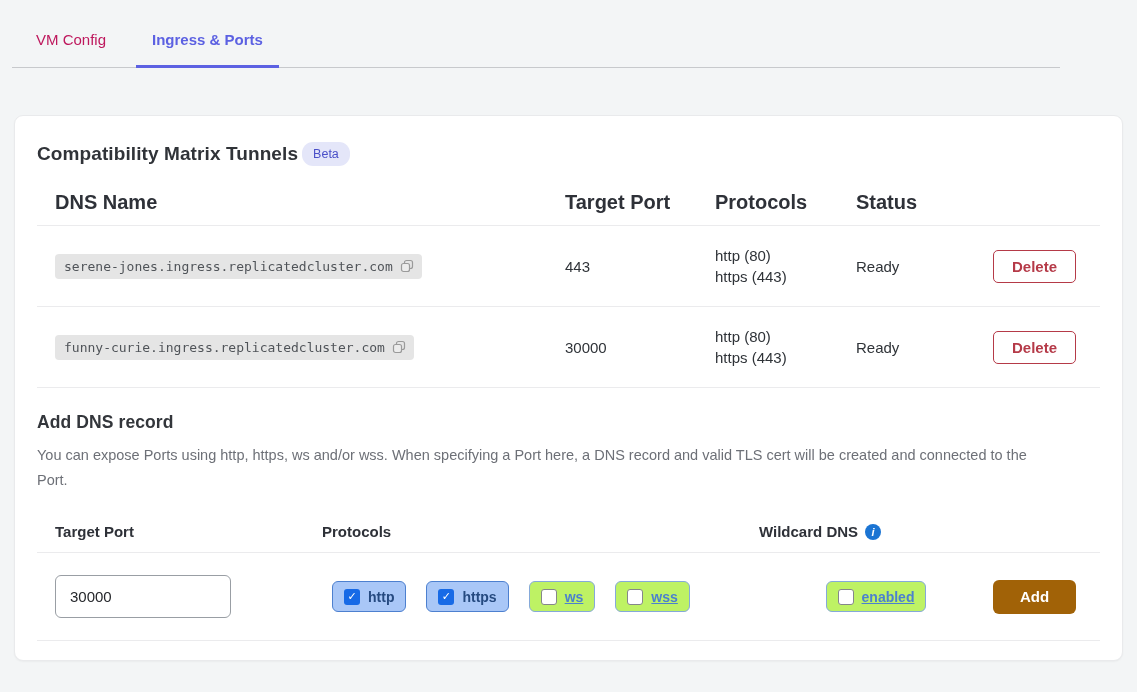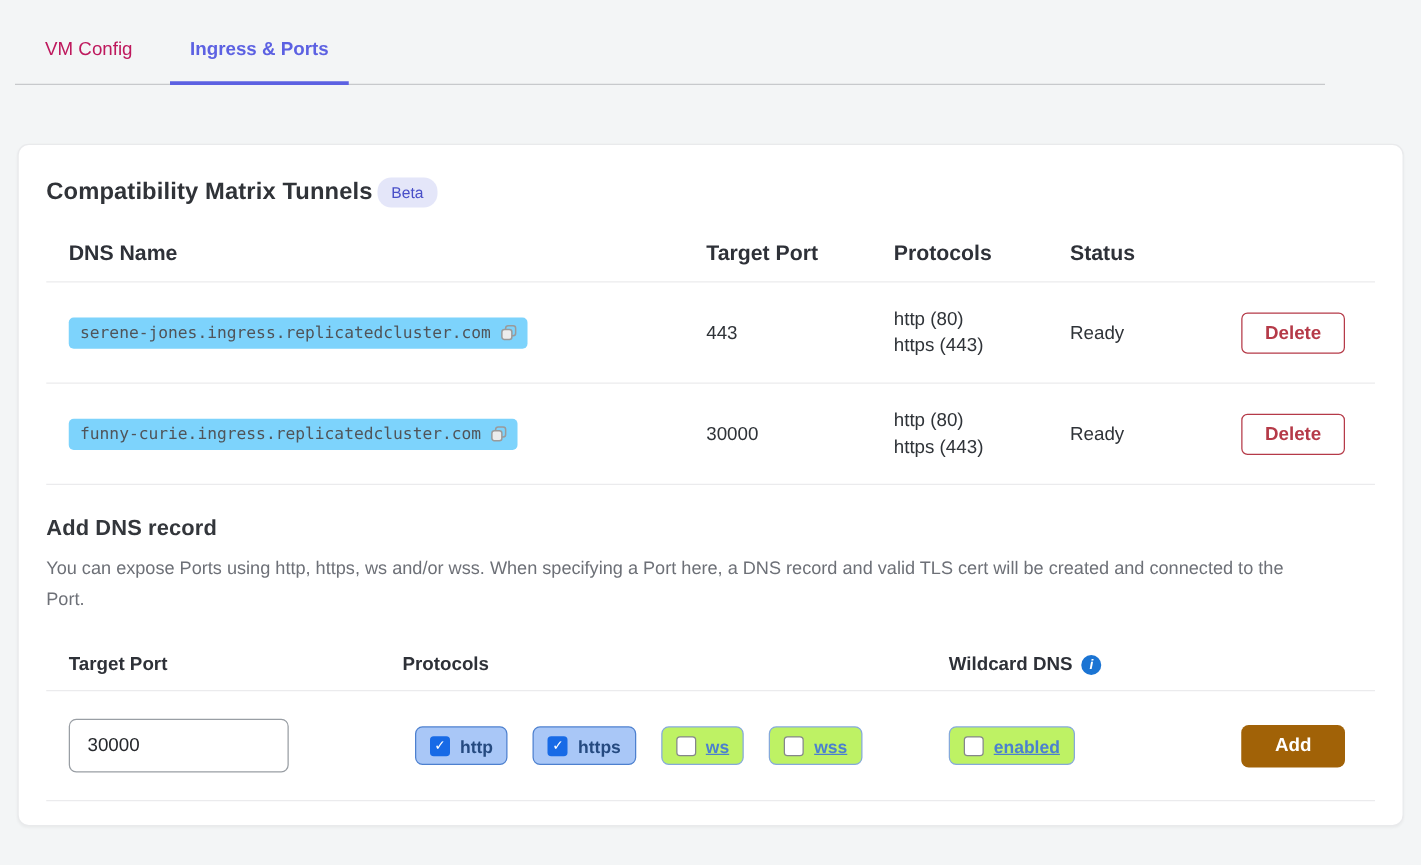--- a/index.html
+++ b/index.html
@@ -76,37 +76,37 @@
   .tbl { margin-top: 14px; }
   .tbl-row {
     display: flex;
     align-items: center;
     padding: 0 24px 0 18px;
   }
   .tbl-head {
     border-bottom: 1px solid #ebebed;
     height: 46px;
   }
-  .tbl-head .col { font-weight: 700; font-size: 17px; color: #2e3138; }
+  .tbl-head .col { font-weight: 700; font-size: 20px; color: #2e3138; }
   .col-dns    { width: 510px; }
   .col-port   { width: 150px; }
   .col-proto  { width: 141px; }
   .col-status { flex: 1; }
   .col-action { width: 105px; text-align: right; }
   .data-row {
     height: 81px;
     border-bottom: 1px solid #ebebed;
     font-size: 15px;
     color: #2f3338;
   }
   .dns-pill {
     display: inline-flex;
     align-items: center;
     gap: 7px;
-    background: #7dd3fc;
+    background: #e5e5e5;
     border-radius: 4px;
     padding: 5px 8px 5px 9px;
     font-family: "DejaVu Sans Mono", "Liberation Mono", monospace;
     font-size: 13px;
     color: #505459;
   }
   .copy-btn { display: inline-flex; cursor: pointer; }
   .proto-lines { line-height: 21px; }
   .delete-btn {
     width: 83px;
@@ -176,21 +176,21 @@
     border-radius: 6px;
     padding: 0 14px;
     font-size: 15px;
     font-family: inherit;
     color: #26282c;
     outline: none;
     background: #ffffff;
   }
   .frow-port  { width: 277px; }
   .frow-proto { width: 427px; display: flex; gap: 20px; align-items: center; }
-  .frow-wild  { flex: 1; }
+  .frow-wild  { flex: 1; text-align: center; }
   .frow-add   { width: 83px; }
 
   .pill {
     display: inline-flex;
     align-items: center;
     gap: 8px;
     height: 31px;
     padding: 0 11px;
     border-radius: 6px;
     font-size: 14px;

